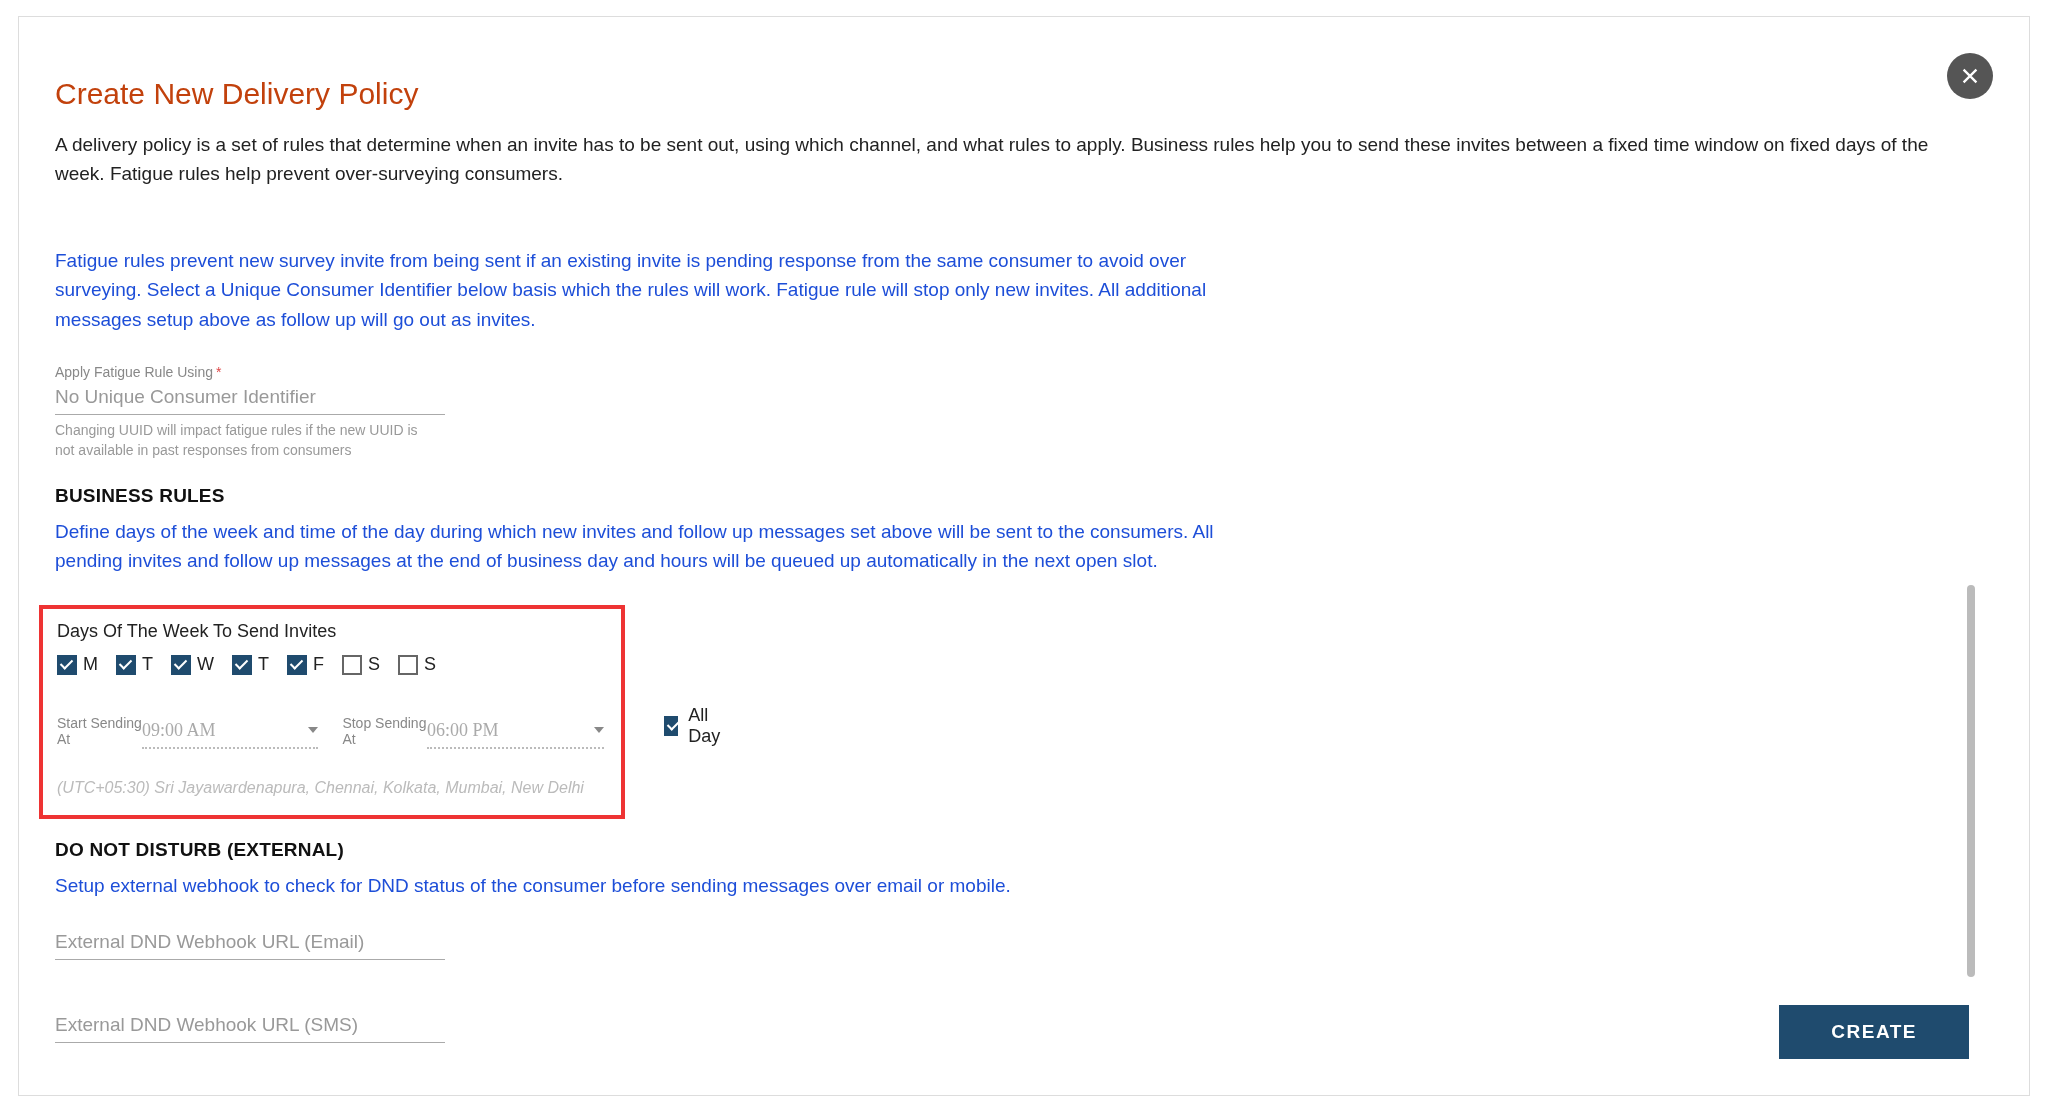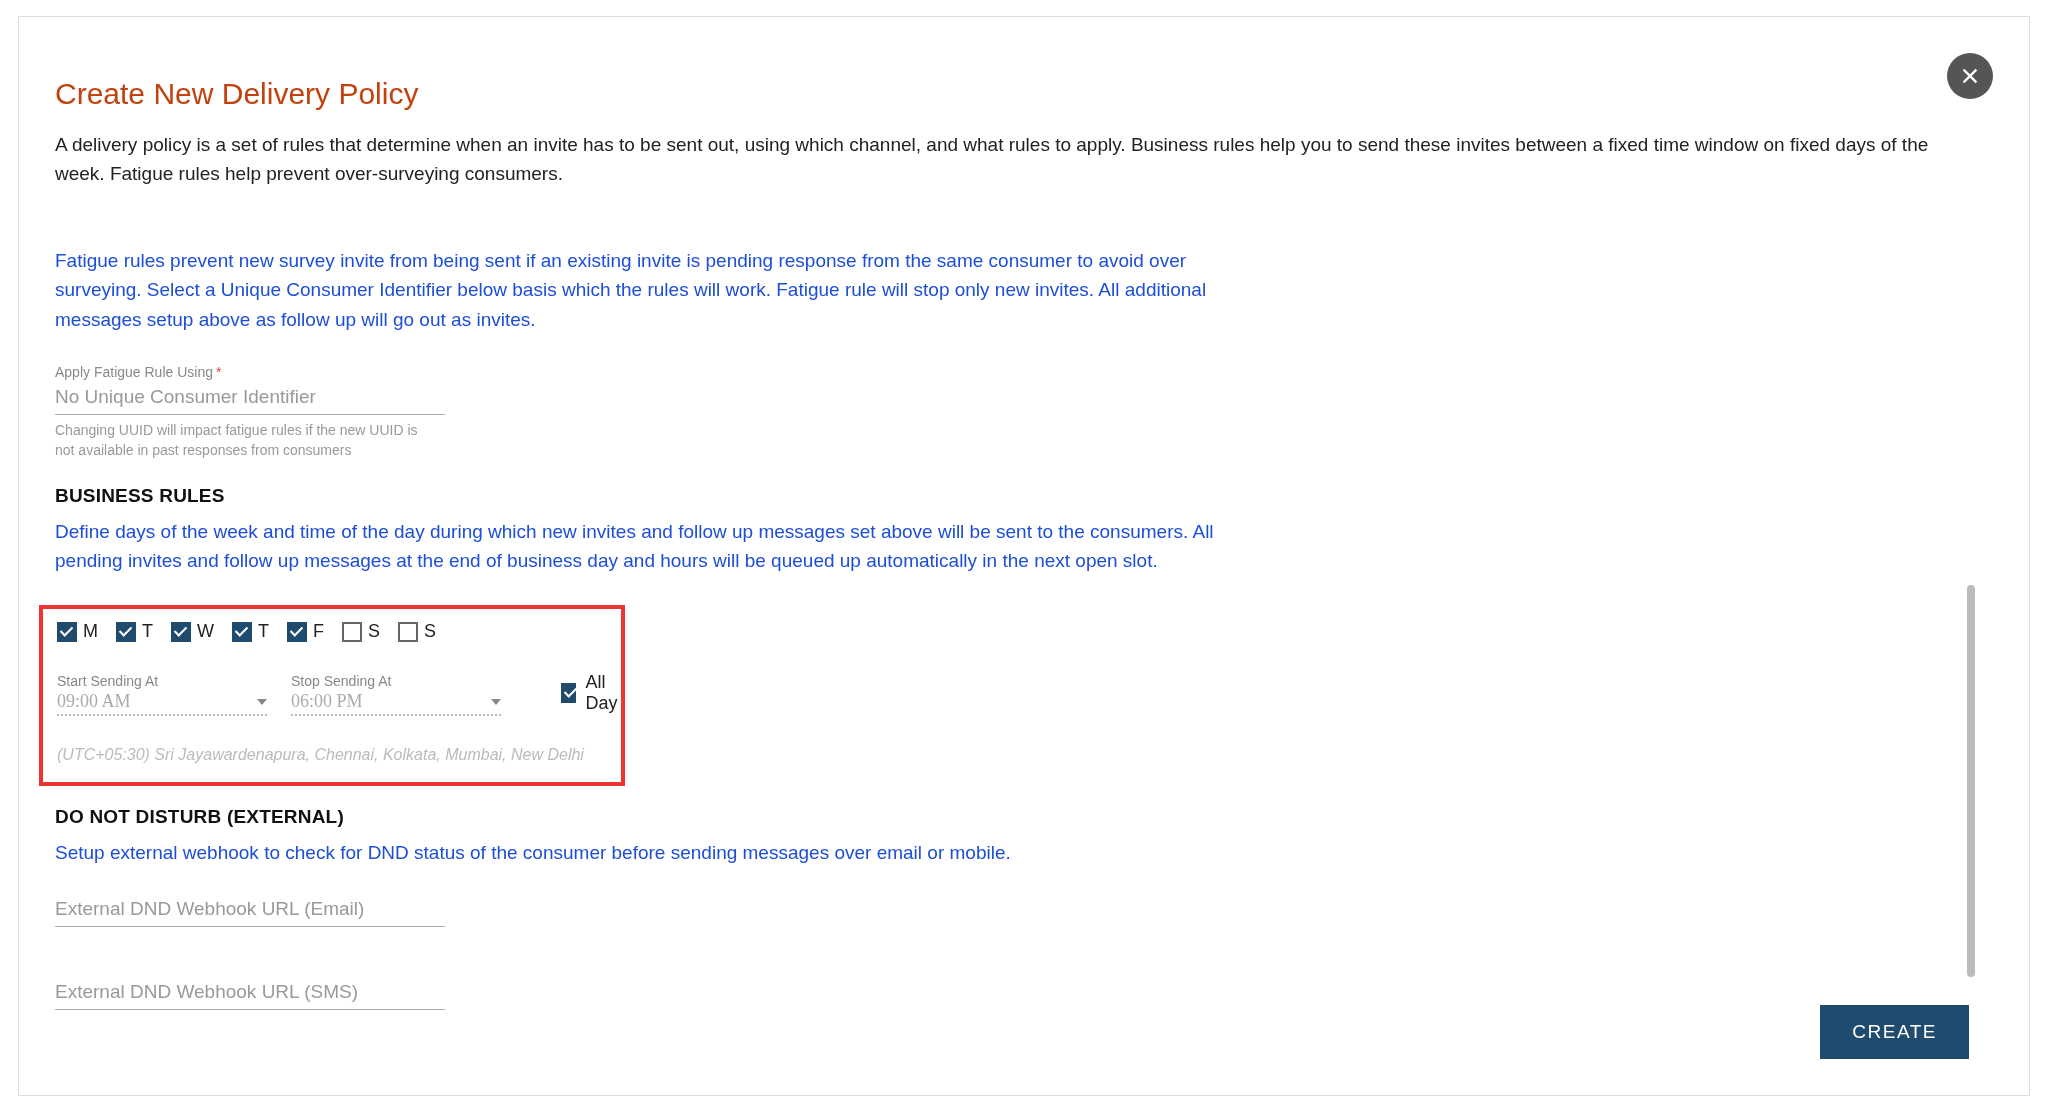--- a/index.html
+++ b/index.html
@@ -120,21 +120,21 @@
   }
   .day-letter {
     font-size: 18px;
     color: #222;
     font-weight: 500;
   }
   .time-row {
     display: flex; gap: 24px; margin-top: 30px; align-items: flex-end;
   }
   .time-field {
-    display: flex; flex-direction: column;
+    display: flex; flex-direction: row;
   }
   .dotted-input {
     width: 210px;
     display: flex; align-items: center; justify-content: space-between;
     border-bottom: 2px dotted #bbb;
     padding-bottom: 2px;
     cursor: pointer;
   }
   .dotted-input .val { font-size: 18px; color: #aaa; font-family: Liberation Serif, serif; }
   .dotted-input .chev {
@@ -165,23 +165,23 @@
   .dnd-field::placeholder { color:#999; }
   .footer {
     position: absolute;
     right: 60px; bottom: 36px;
   }
   .create-btn {
     background: #1f4b6e;
     color: #fff;
     font-size: 19px;
     letter-spacing: 1.5px;
-    font-weight: 400;
+    font-weight: 700;
     border: none;
-    padding: 16px 32px;
+    padding: 16px 52px;
     cursor: pointer;
   }
   .scrollbar-fake {
     position:absolute;
     right:54px;
     top:568px;
     width:8px;
     height:392px;
     background:#bbb;
     border-radius:4px;
@@ -206,20 +206,21 @@
   <div class="field-label-sm">
     <span>Apply Fatigue Rule Using</span><span class="req-star">*</span>
   </div>
   <input class="text-input" readonly="" value="No Unique Consumer Identifier" style="">
   <div class="helper-text">Changing UUID will impact fatigue rules if the new UUID is not available in past responses from consumers</div>
 
   <div class="section-heading">BUSINESS RULES</div>
   <div class="section-desc">Define days of the week and time of the day during which new invites and follow up messages set above will be sent to the consumers. All pending invites and follow up messages at the end of business day and hours will be queued up automatically in the next open slot.</div>
 
   <div class="highlight-box">
+    <div class="days-label">Days Of The Week To Send Invites</div>
 
     <div class="day-row" id="days-row">
         <div class="day-chk">
           <span class="cbox checked"></span>
           <span class="day-letter">M</span>
         </div>
         <div class="day-chk">
           <span class="cbox checked"></span>
           <span class="day-letter">T</span>
         </div>

